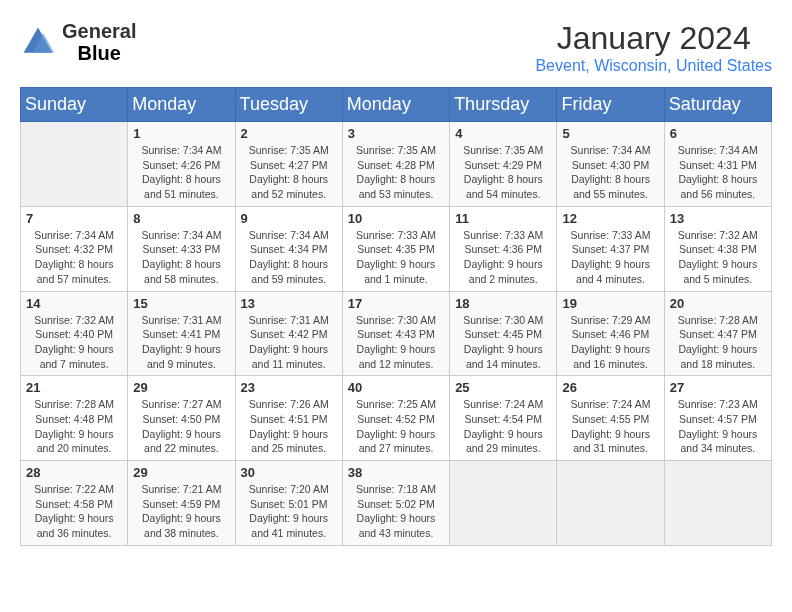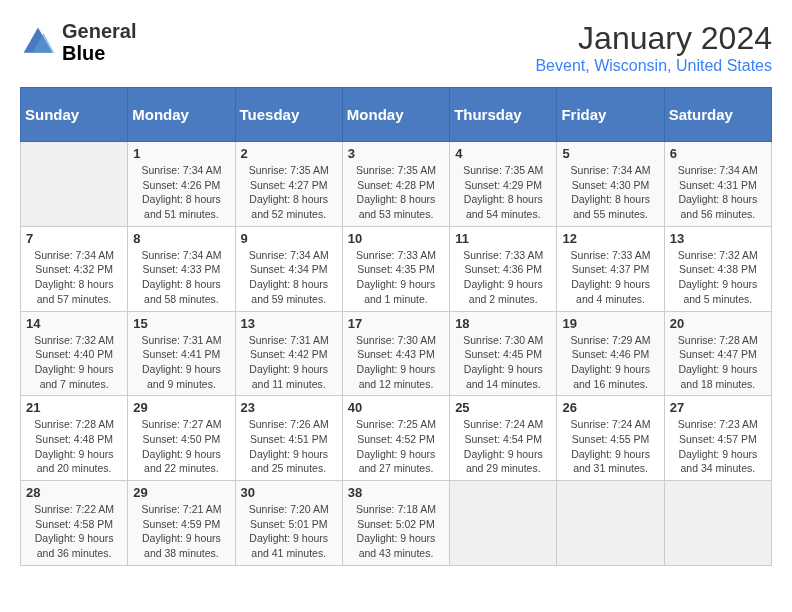--- a/index.html
+++ b/index.html
@@ -22,51 +22,52 @@
       gap: 6px;
     }
     .logo-text {
       font-size: 20px;
       font-weight: bold;
       color: #333;
       line-height: 1.1;
     }
     .logo-text span {
       display: block;
+      text-align: center;
     }
     .logo-blue { color: #000000; }
     .logo-icon {
       width: 36px;
       height: 36px;
     }
     .title-block {
-      text-align: right;
+      text-align: center;
     }
     .title-block h1 {
       font-size: 32px;
       font-weight: normal;
       color: #333;
     }
     .title-block h2 {
       font-size: 16px;
       font-weight: normal;
       color: #3b82f6;
     }
     .calendar {
       width: 100%;
       border-collapse: collapse;
       font-size: 11px;
     }
     .calendar thead th {
       background: #4a7abf;
       color: #fff;
-      padding: 18px 4px;
+      padding: 6px 4px;
       text-align: left;
-      font-size: 15px;
-      font-weight: bold;
+      font-size: 18px;
+      font-weight: normal;
       border: 1px solid #3a6aaf;
     }
     .calendar tbody td {
       border: 1px solid #ccc;
       vertical-align: top;
       padding: 4px 5px;
       width: calc(100% / 7);
       min-height: 80px;
       background: #fff;
     }

